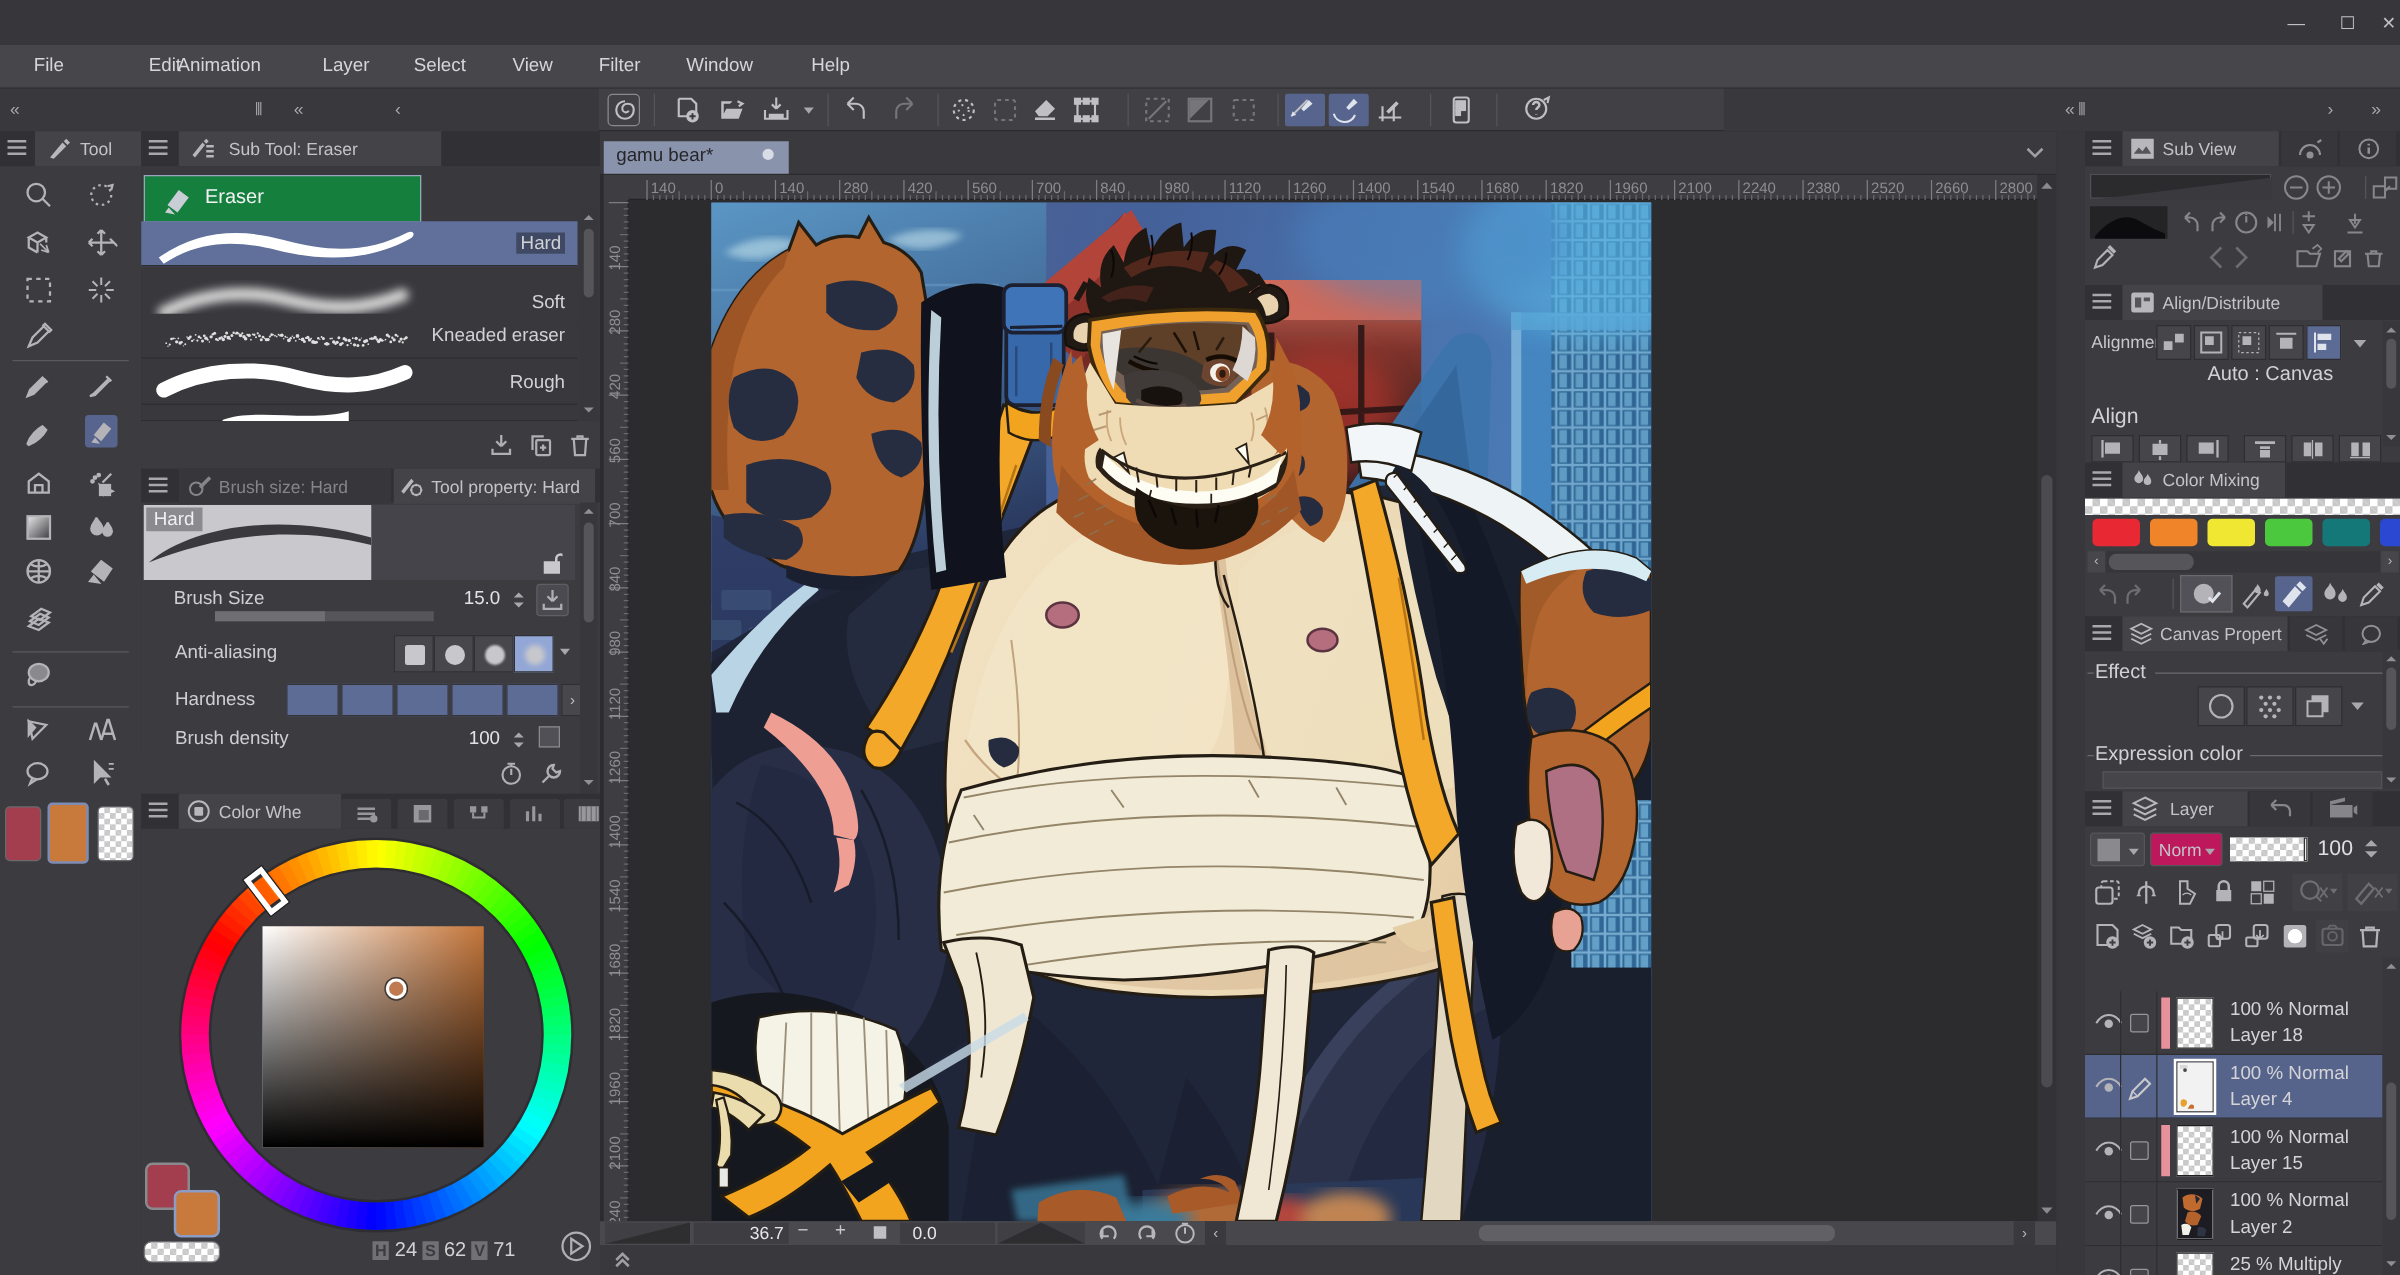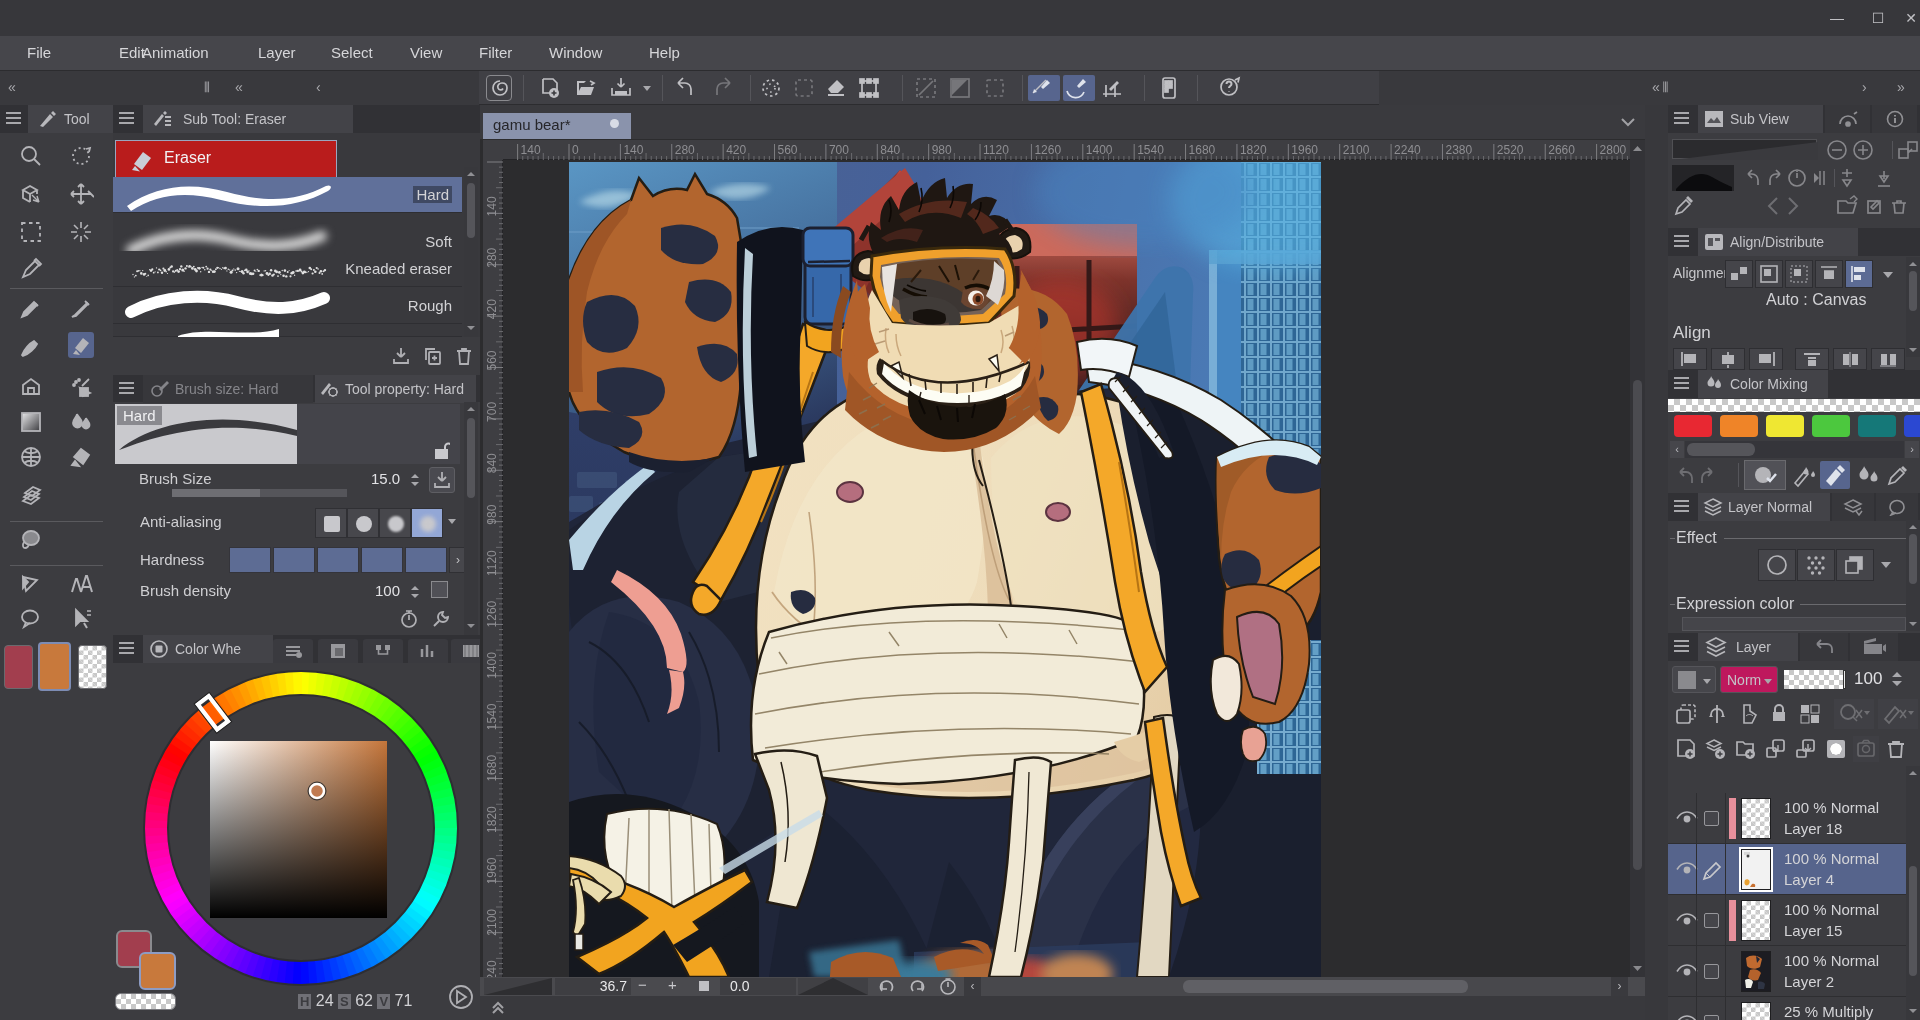--- a/index.html
+++ b/index.html
@@ -390,21 +390,21 @@
     <div class="tab" style="left:30px; width:210px;">
           <svg width="24" height="22" style="position:absolute;left:8px;top:3px;" viewBox="0 0 24 22">
             <path d="M3 16 L11 6 L13 8 L5 18 Z" fill="#b8b8bc"></path>
             <path d="M12 5l2-2 2 2-2 2z" fill="#b8b8bc"></path>
             <path d="M14 9h6M14 13h6M14 17h6" stroke="#b8b8bc" stroke-width="2"></path>
           </svg>
           <span style="position:absolute;left:40px;top:6px;">Sub Tool: Eraser</span>
         </div>
   </div>
   <div class="abs" style="left:0;top:28px;width:367px;height:242px;background:#39393d;"></div>
-  <div class="abs" style="left:2px; top:35px; width:222px; height:38px; background:#b91c1c; border:1px solid #9aa6bf;">
+  <div class="abs" style="left:2px; top:35px; width:222px; height:38px; background:#15803d; border:1px solid #9aa6bf;">
     <svg width="30" height="28" style="position:absolute;left:10px;top:5px;" viewBox="0 0 30 28">
           <path d="M8 18 L17 6 L25 12 L16 24 Z" fill="#c9cdd6"></path>
           <path d="M6 24 L14 25.5 L9 20 Z" fill="#c9cdd6"></path>
         </svg>
     <span style="position:absolute; left:48px; top:8px; font-size:16px; color:#f2f2f4;">Eraser</span>
   </div>
   <div id="erows">
         <div class="erow" style="top:72px;background:#60709a;">
       <svg width="220" height="36" viewBox="0 0 220 36" style="position:absolute;left:6px;top:0;">
             <path d="M8 29 C38 8 72 5 108 15 C148 26 178 24 207 9 C212 7 214 11 209 14 C178 31 142 33 102 23 C66 14 38 17 12 34 Z" fill="#fff"></path>
@@ -1967,21 +1967,21 @@
             <div></div>
             <div></div>
             <div></div>
           </div>
     <div class="tab" style="left:30px; width:132px;">
             <svg width="22" height="20" style="position:absolute;left:4px;top:4px;" viewBox="0 0 22 20" fill="none" stroke="#b8b8bc" stroke-width="1.5">
               <path d="M11 2l8 4-8 4-8-4z"></path>
               <path d="M3 10l8 4 8-4"></path>
               <path d="M3 14l8 4 8-4"></path>
             </svg>
-            <span style="position:absolute;left:30px;top:6px;">Layer Normal</span>
+            <span style="position:absolute;left:30px;top:6px;">Canvas Propert</span>
           </div>
     <div class="tab" style="left:164px; width:42px; background:#37373b;">
             <svg width="22" height="18" style="margin:5px auto;display:block;" viewBox="0 0 22 18" fill="none" stroke="#909094" stroke-width="1.5">
               <path d="M11 2l8 4-8 4-8-4z"></path>
               <path d="M3 10l8 4 8-4"></path>
               <path d="M14 13l3 4 3-4"></path>
             </svg>
           </div>
     <div class="tab" style="left:208px; width:42px; background:#37373b;">
             <svg width="20" height="18" style="margin:5px auto;display:block;" viewBox="0 0 20 18" fill="none" stroke="#909094" stroke-width="1.6">

